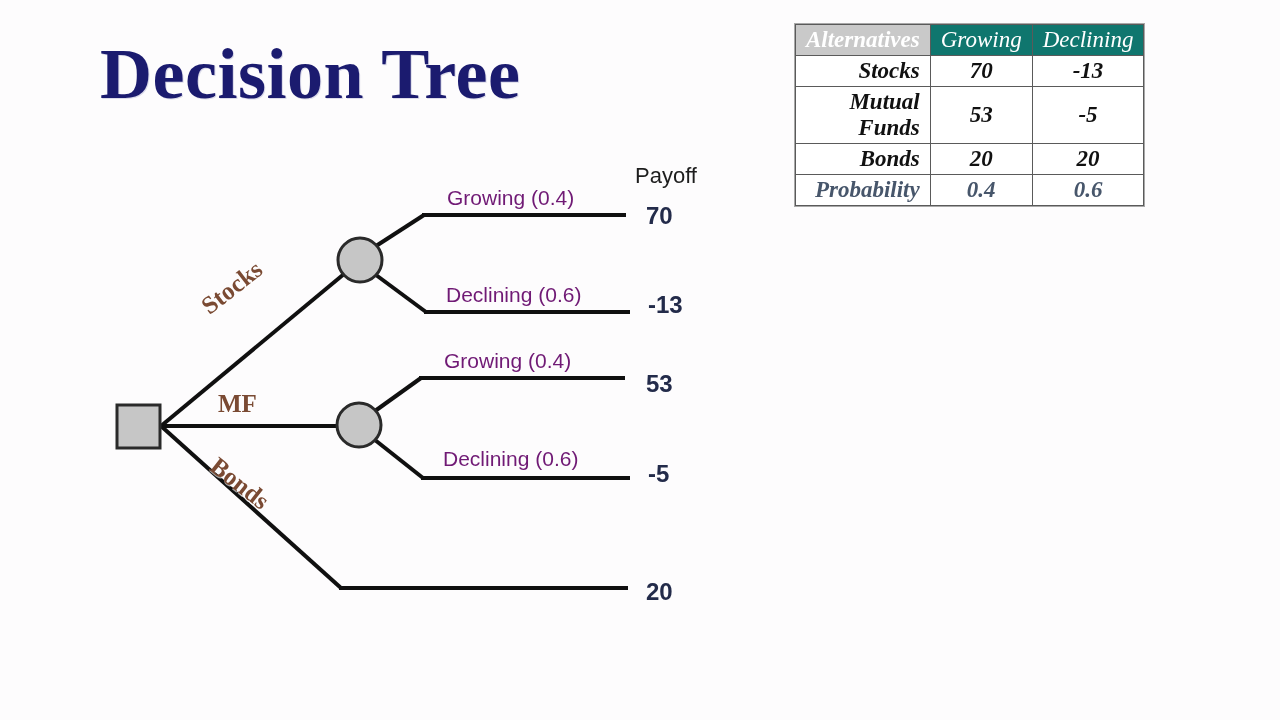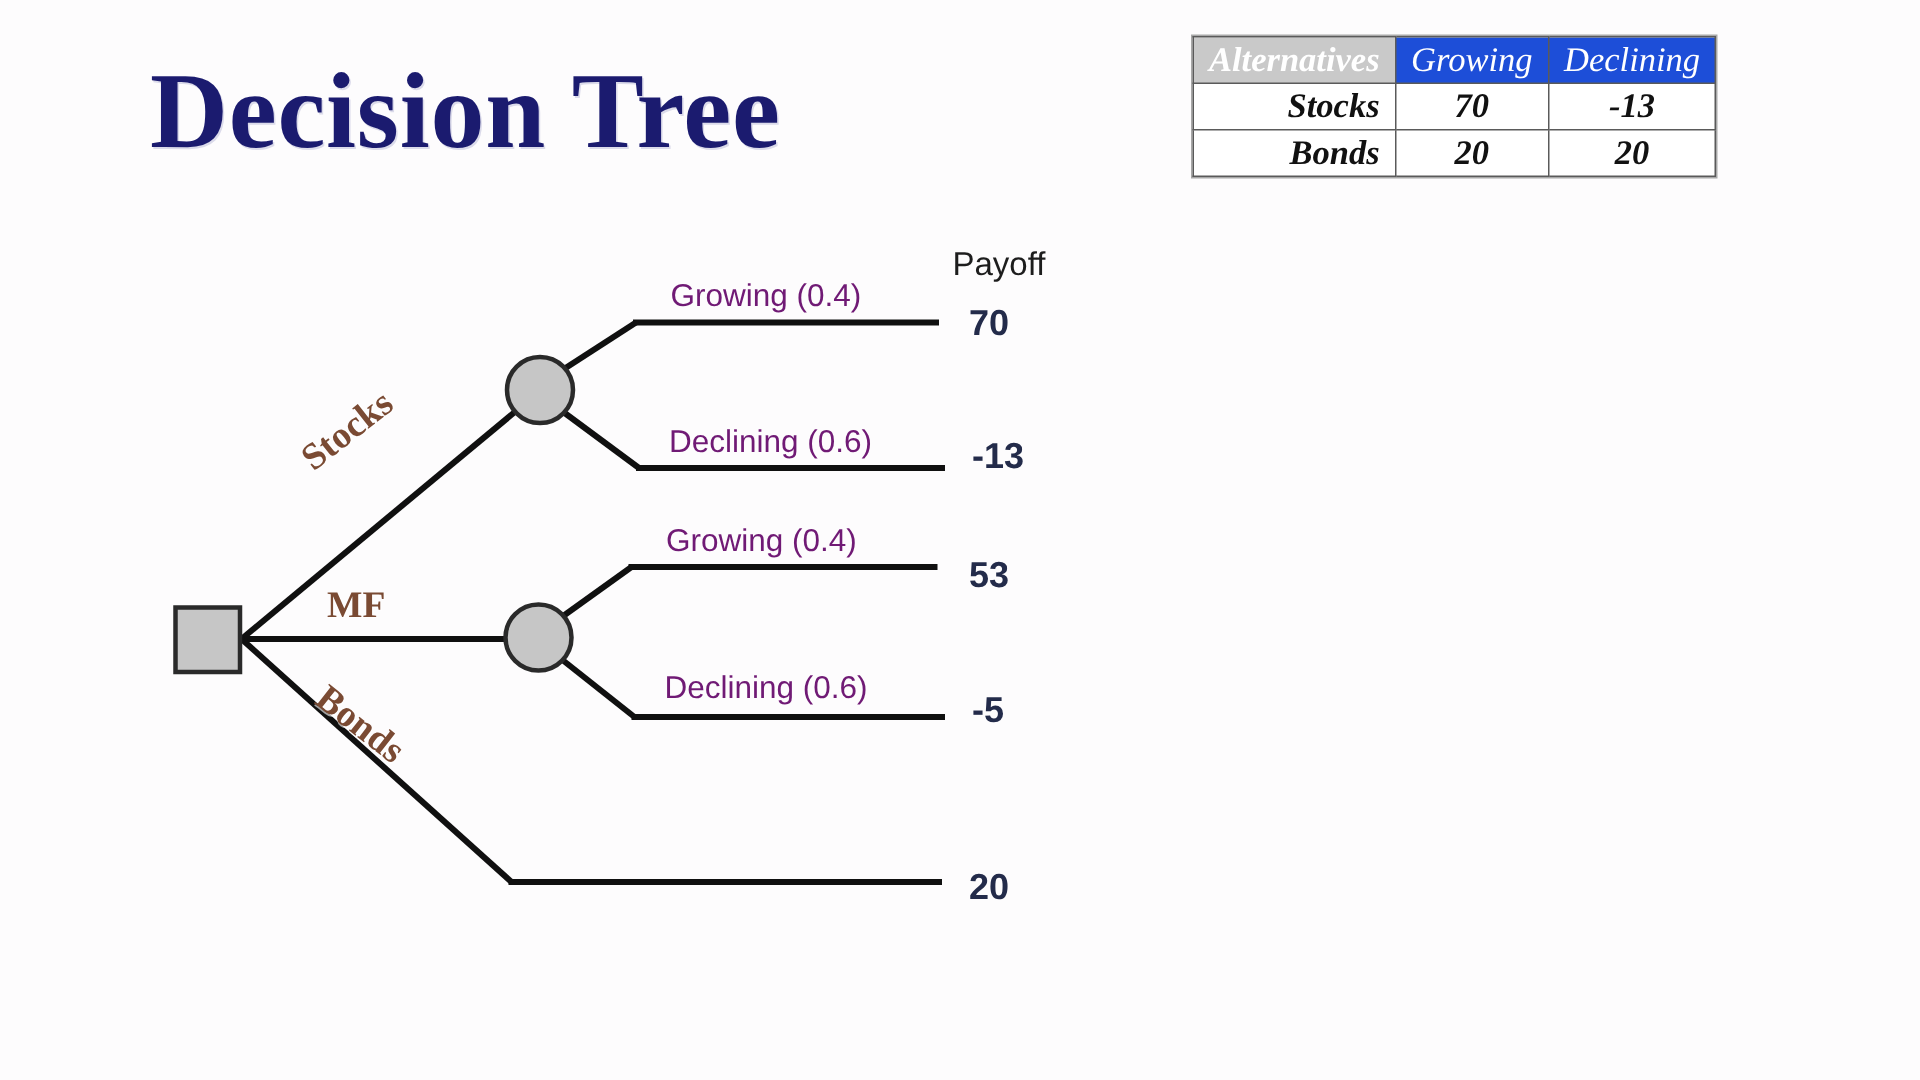--- a/index.html
+++ b/index.html
@@ -122,21 +122,21 @@
   th.head-alt {
     background: #c9c9c9;
     color: #ffffff;
     font-style: italic;
     font-weight: bold;
     text-align: left;
     width: 176px;
     font-size: 23px;
   }
   th.head-state {
-    background: #1d4ed8;
+    background: #0f766e;
     color: #ffffff;
     font-weight: normal;
     text-align: center;
     width: 108px;
     font-size: 23px;
   }
   td.alt-name {
     text-align: right;
     font-style: italic;
     font-weight: bold;
@@ -213,21 +213,31 @@
           <th class="head-state">Declining</th>
         </tr>
       </thead>
       <tbody>
         <tr>
           <td class="alt-name">Stocks</td>
           <td class="val">70</td>
           <td class="val">-13</td>
         </tr>
         <tr>
+          <td class="alt-name">Mutual Funds</td>
+          <td class="val">53</td>
+          <td class="val">-5</td>
+        </tr>
+        <tr>
           <td class="alt-name">Bonds</td>
           <td class="val">20</td>
           <td class="val">20</td>
         </tr>
+        <tr class="prob-row">
+          <td class="alt-name">Probability</td>
+          <td class="val">0.4</td>
+          <td class="val">0.6</td>
+        </tr>
       </tbody>
     </table>
   </div>
 
 </div>
 
 </body></html>

